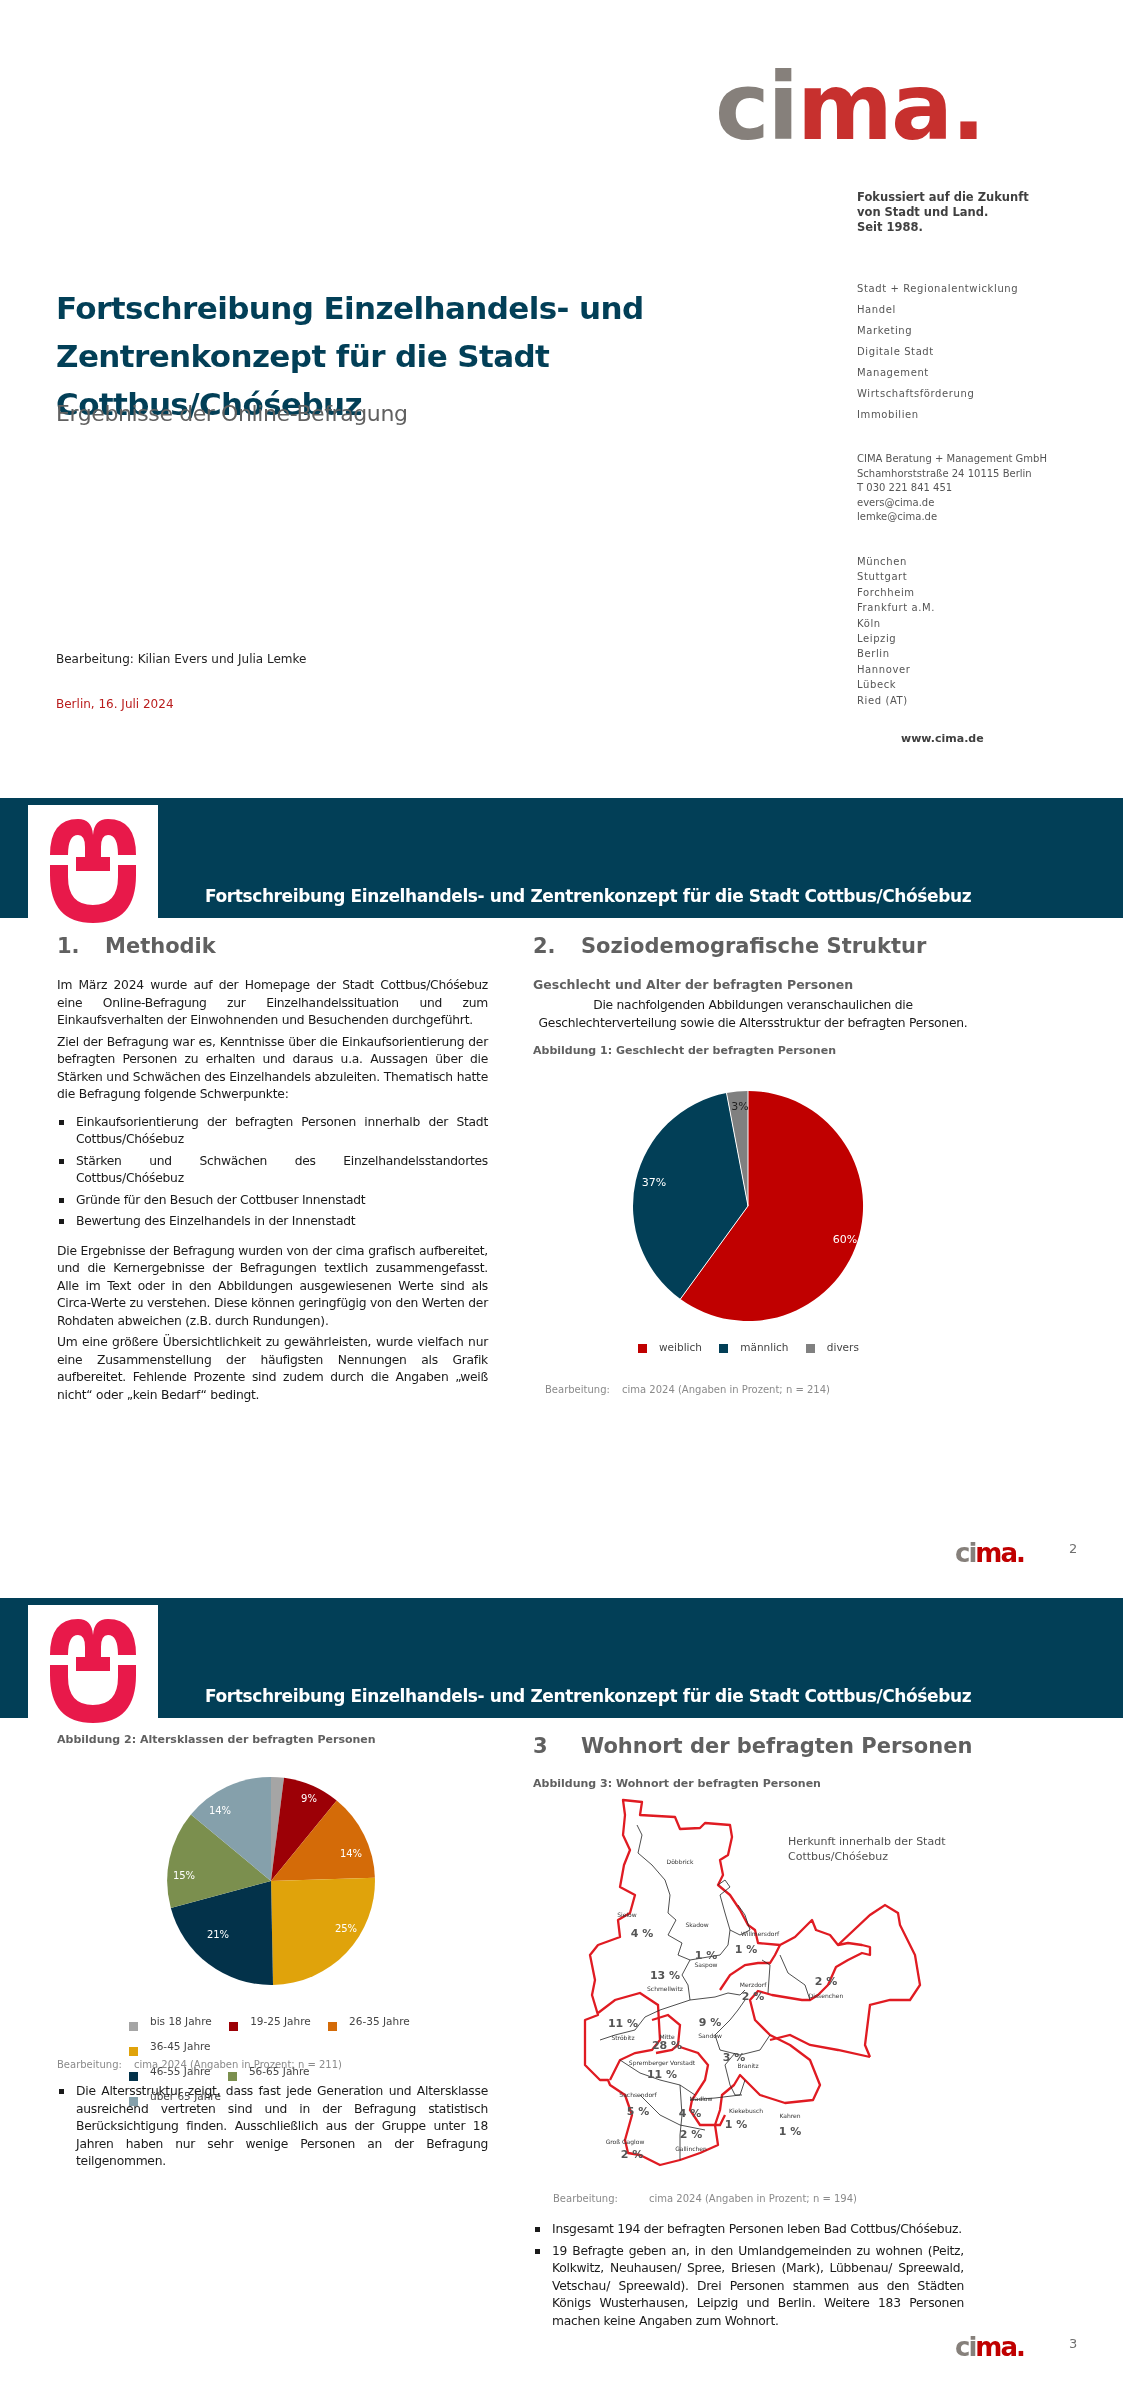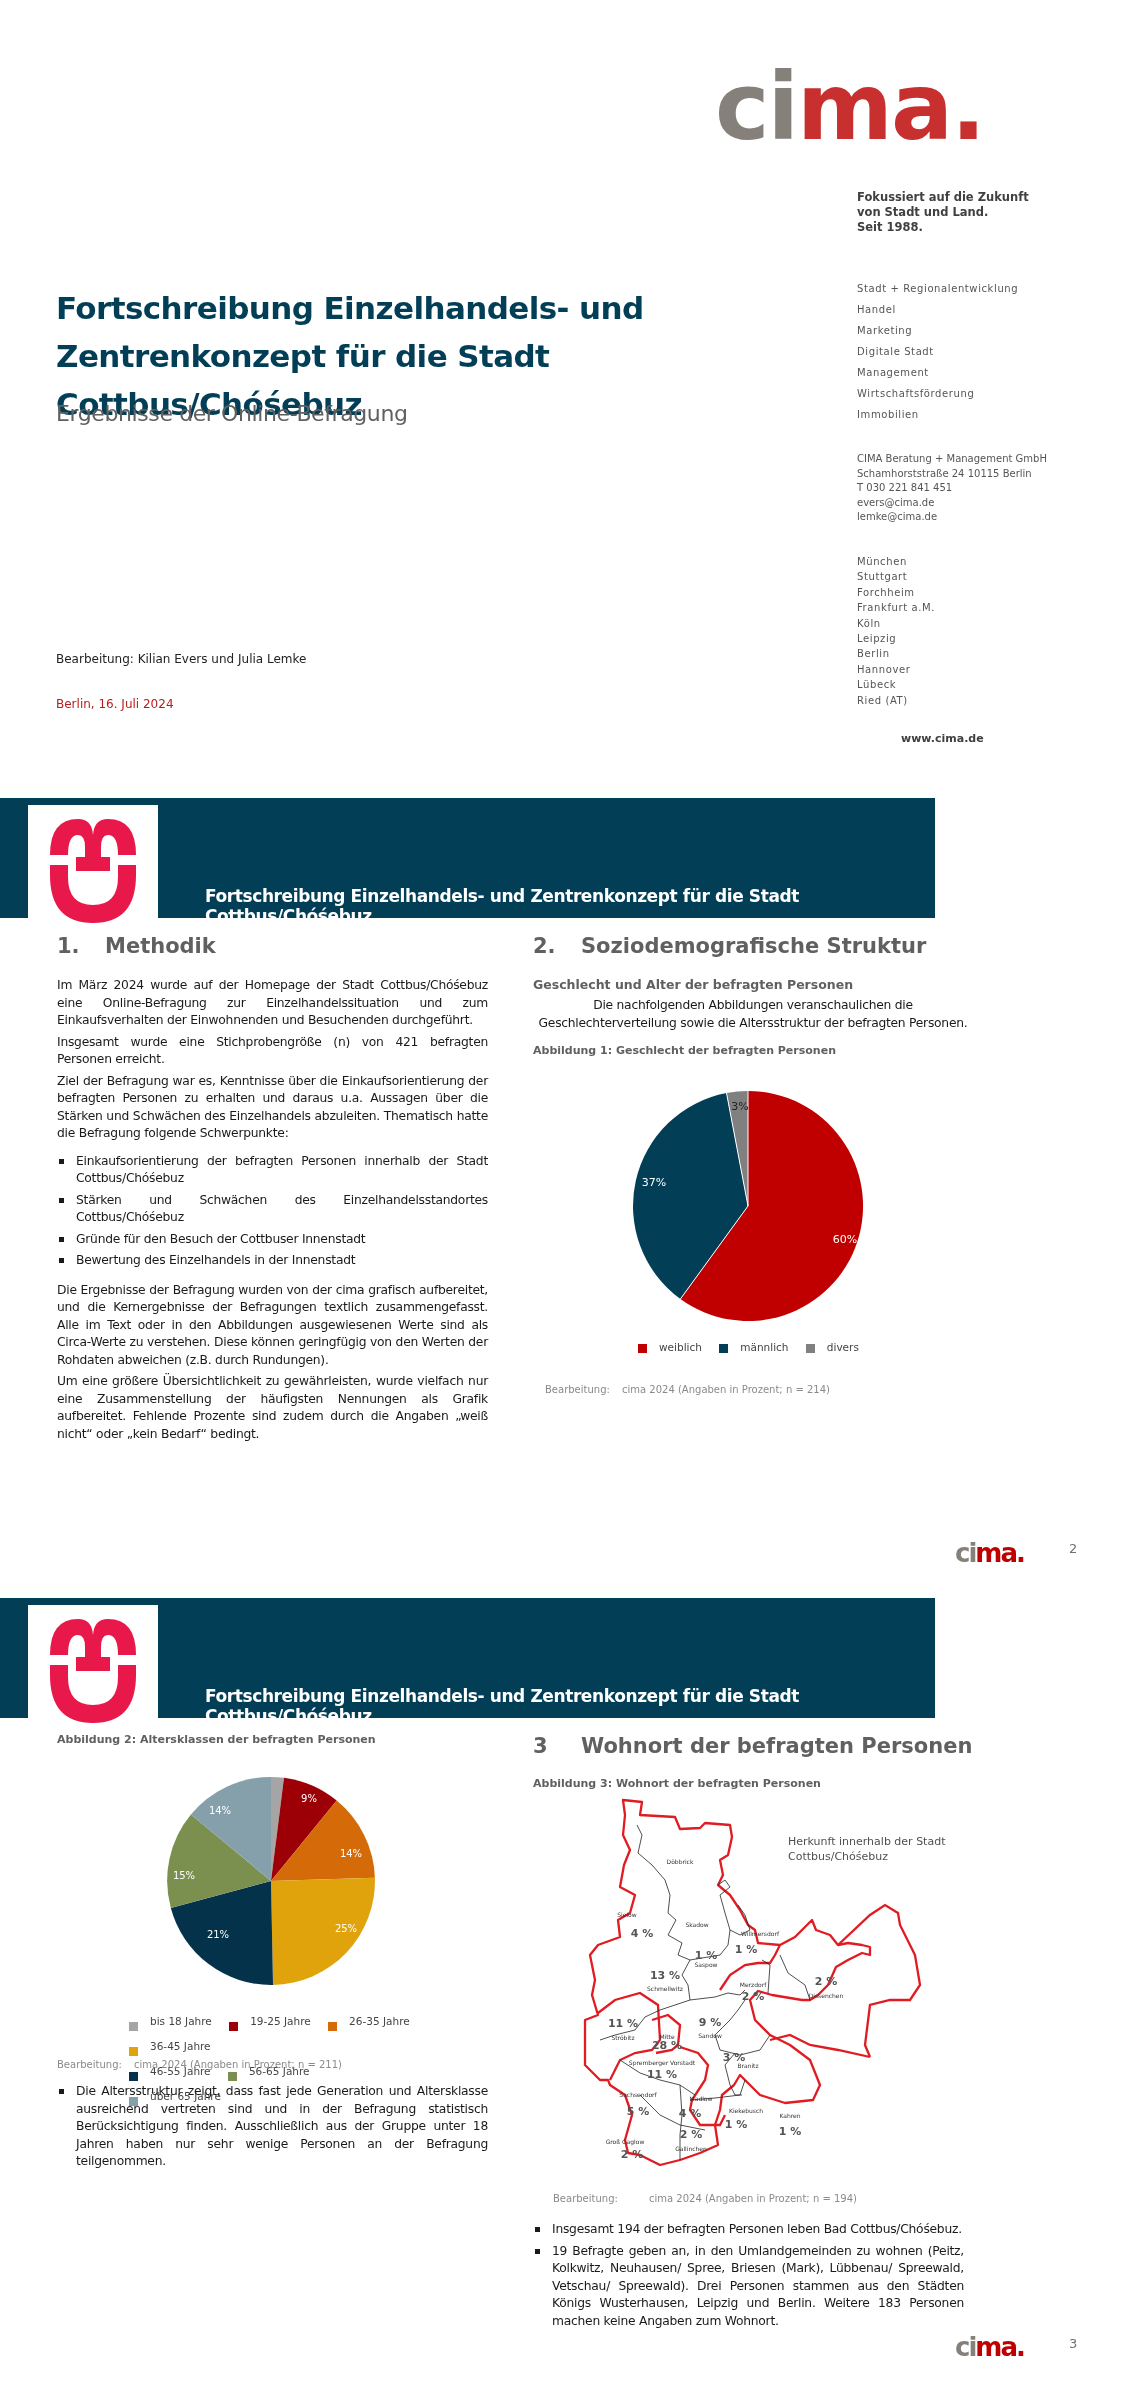--- a/index.html
+++ b/index.html
@@ -18,21 +18,21 @@
   .contact { left: 857px; top: 452px; font-size: 10px; color: #555; line-height: 14.5px; font-family: "DejaVu Sans", sans-serif; }
   .offices { left: 857px; top: 556px; font-size: 10px; color: #555; font-family: "DejaVu Sans", sans-serif; letter-spacing: 0.6px; }
   .offices div { height: 15.4px; }
   .web { left: 857px; top: 732px; font-size: 11px; font-weight: bold; color: #404040; font-family: "DejaVu Sans", sans-serif; margin-left: 44px; }
   .cover-title { left: 56px; top: 284px; width: 760px; font-size: 31px; font-weight: bold; color: #023f57; line-height: 48px; font-family: "DejaVu Sans", sans-serif; letter-spacing: -0.6px; }
   .cover-sub { left: 56px; top: 401px; font-size: 22px; color: #606060; font-family: "DejaVu Sans", sans-serif; letter-spacing: -0.4px; }
   .cover-author { left: 56px; top: 652px; font-size: 12px; color: #222; font-family: "DejaVu Sans", sans-serif; }
   .cover-date { left: 56px; top: 697px; font-size: 12px; color: #b91c1c; font-family: "DejaVu Sans", sans-serif; }
 
   
-  .band { left: 0; width: 935px; height: 120px; background: #023f57; }
+  .band { left: 0; width: 1123px; height: 120px; background: #023f57; }
   .band-logo { position: absolute; left: 28px; top: 7px; width: 130px; height: 125px; background: #fff; overflow: hidden; }
   .band-title { position: absolute; left: 205px; top: 88px; font-size: 17px; font-weight: bold; color: #fff; font-family: "DejaVu Sans", sans-serif; letter-spacing: -0.4px; }
 
   
   .h1 { font-size: 21px; font-weight: bold; color: #606060; font-family: "DejaVu Sans", sans-serif; }
   .h1 .num { display: inline-block; width: 48px; }
   .body-text { font-size: 12.3px; line-height: 17.5px; color: #1a1a1a; text-align: justify; font-family: "DejaVu Sans", sans-serif; letter-spacing: -0.25px; }
   .body-text p { margin-bottom: 4px; }
   .bullets { list-style: none; margin: 10px 0 12px 0; }
   .bullets li { position: relative; padding-left: 19px; margin-bottom: 4px; }
@@ -112,21 +112,20 @@
     </svg>
   </div>
   <div class="band-title">Fortschreibung Einzelhandels- und Zentrenkonzept für die Stadt Cottbus/Chóśebuz</div>
 </div>
 
 <div class="abs h1" style="left:57px; top:934px;">
   <span class="num">1.</span><span>Methodik</span>
 </div>
 <div class="abs body-text" style="left:57px; top:977px; width:431px;">
   <p>Im März 2024 wurde auf der Homepage der Stadt Cottbus/Chóśebuz eine Online-Befragung zur Einzelhandelssituation und zum Einkaufsverhalten der Einwohnenden und Besuchenden durchgeführt.</p>
-  <p>Insgesamt wurde eine Stichprobengröße (n) von 421 befragten Personen erreicht.</p>
   <p>Ziel der Befragung war es, Kenntnisse über die Einkaufsorientierung der befragten Personen zu erhalten und daraus u.a. Aussagen über die Stärken und Schwächen des Einzelhandels abzuleiten. Thematisch hatte die Befragung folgende Schwerpunkte:</p>
   <ul class="bullets">
     <li>Einkaufsorientierung der befragten Personen innerhalb der Stadt Cottbus/Chóśebuz</li>
     <li>Stärken und Schwächen des Einzelhandelsstandortes Cottbus/Chóśebuz</li>
     <li>Gründe für den Besuch der Cottbuser Innenstadt</li>
     <li>Bewertung des Einzelhandels in der Innenstadt</li>
   </ul>
   <p>Die Ergebnisse der Befragung wurden von der cima grafisch aufbereitet, und die Kernergebnisse der Befragungen textlich zusammengefasst. Alle im Text oder in den Abbildungen ausgewiesenen Werte sind als Circa-Werte zu verstehen. Diese können geringfügig von den Werten der Rohdaten abweichen (z.B. durch Rundungen).</p>
   <p>Um eine größere Übersichtlichkeit zu gewährleisten, wurde vielfach nur eine Zusammenstellung der häufigsten Nennungen als Grafik aufbereitet. Fehlende Prozente sind zudem durch die Angaben „weiß nicht“ oder „kein Bedarf“ bedingt.</p>
 </div>

